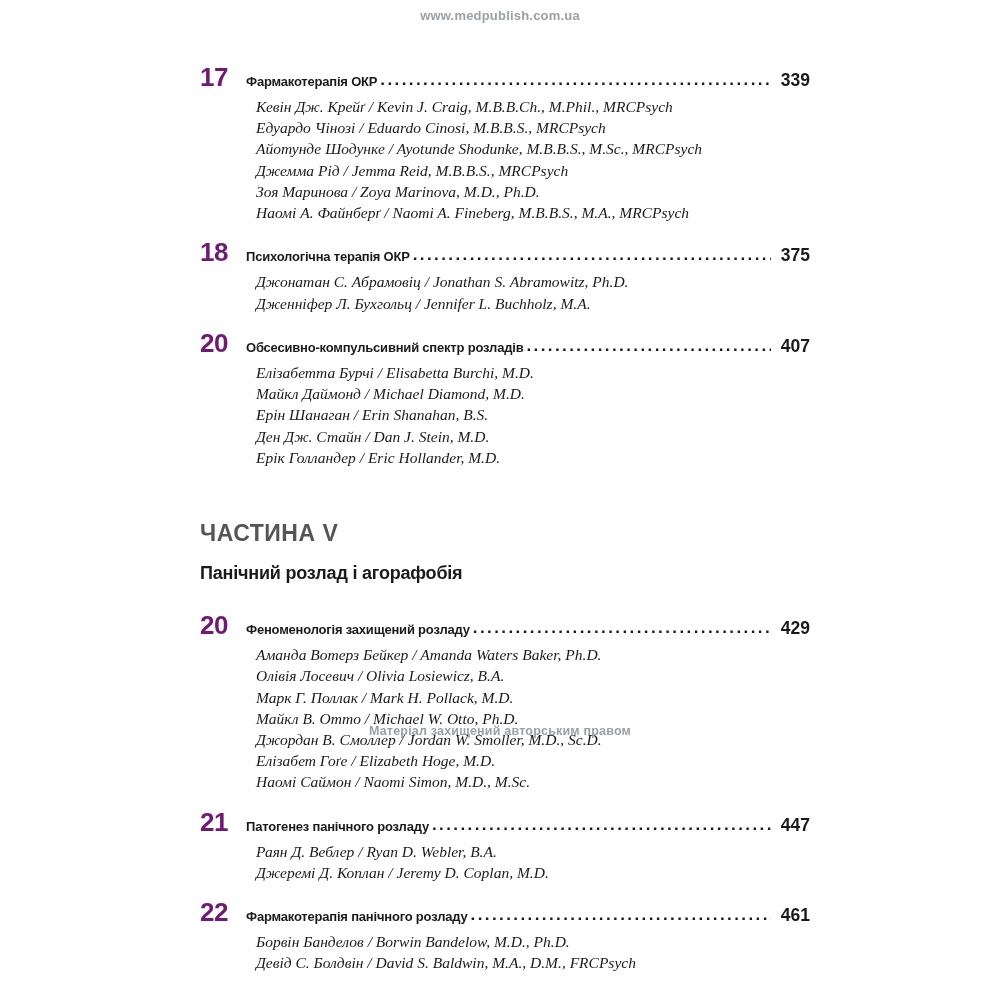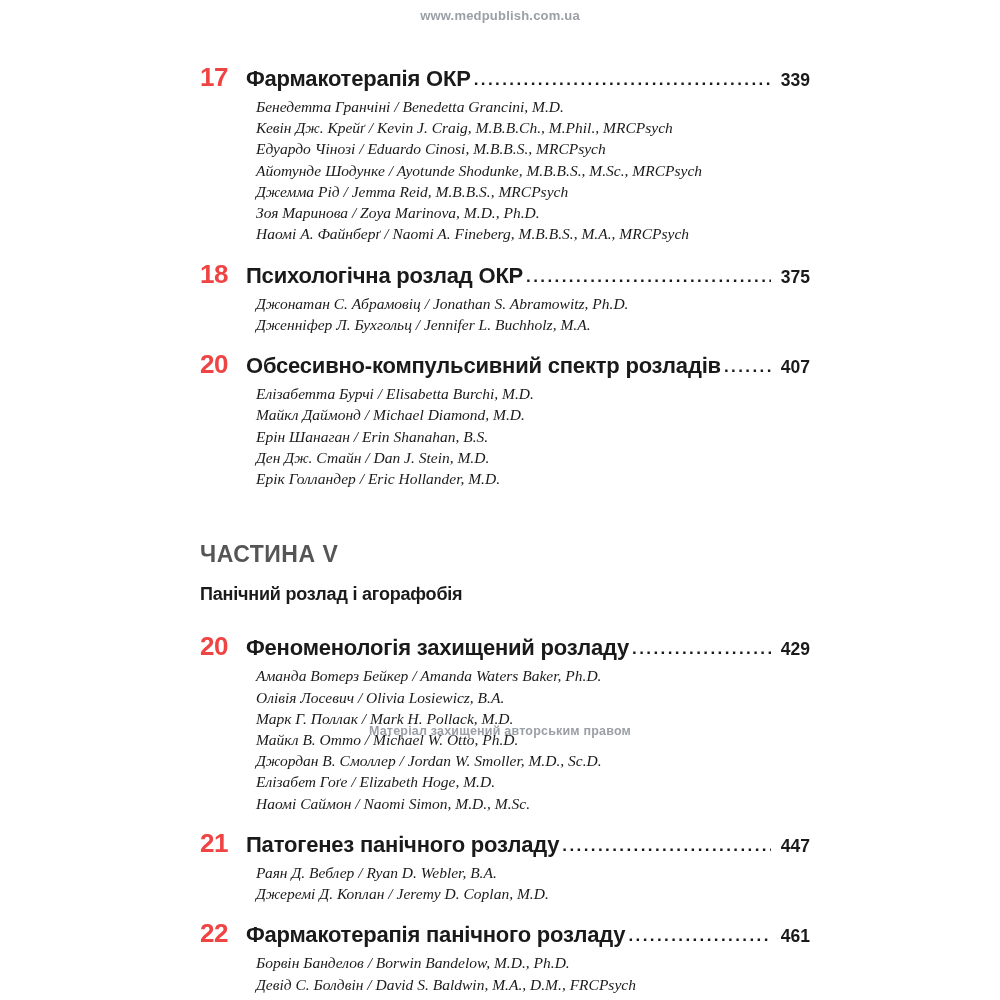--- a/index.html
+++ b/index.html
@@ -53,28 +53,28 @@
     margin-bottom: 2px;
   }
   .entry-head {
     display: flex;
     align-items: baseline;
     white-space: nowrap;
   }
   .chap-num {
     font-size: 26px;
     font-weight: bold;
-    color: #ef4444;
+    color: #701a75;
     width: 46px;
     flex: 0 0 46px;
     text-align: left;
     letter-spacing: -0.5px;
   }
   .chap-title {
-    font-size: 22px;
+    font-size: 13px;
     font-weight: bold;
     color: #1a1a1a;
     flex: 0 0 auto;
     letter-spacing: -0.2px;
   }
   .leader {
     flex: 1 1 auto;
     overflow: hidden;
     white-space: nowrap;
     margin: 0 5px 0 3px;
@@ -135,34 +135,33 @@
   <div class="toc">
 
     <div class="entry">
       <div class="entry-head">
         <span class="chap-num">17</span>
         <span class="chap-title">Фармакотерапія ОКР</span>
         <span class="leader">............................................................</span>
         <span class="page-num">339</span>
       </div>
       <div class="authors">
-        <div class="author">Бенедетта Гранчіні / Benedetta Grancini, M.D.</div>
         <div class="author">Кевін Дж. Крейґ / Kevin J. Craig, M.B.B.Ch., M.Phil., MRCPsych</div>
         <div class="author">Едуардо Чінозі / Eduardo Cinosi, M.B.B.S., MRCPsych</div>
         <div class="author">Айотунде Шодунке / Ayotunde Shodunke, M.B.B.S., M.Sc., MRCPsych</div>
         <div class="author">Джемма Рід / Jemma Reid, M.B.B.S., MRCPsych</div>
         <div class="author">Зоя Маринова / Zoya Marinova, M.D., Ph.D.</div>
         <div class="author">Наомі А. Файнберґ / Naomi A. Fineberg, M.B.B.S., M.A., MRCPsych</div>
       </div>
     </div>
 
     <div class="entry spaced">
       <div class="entry-head">
         <span class="chap-num">18</span>
-        <span class="chap-title">Психологічна розлад ОКР</span>
+        <span class="chap-title">Психологічна терапія ОКР</span>
         <span class="leader">............................................................</span>
         <span class="page-num">375</span>
       </div>
       <div class="authors">
         <div class="author">Джонатан С. Абрамовіц / Jonathan S. Abramowitz, Ph.D.</div>
         <div class="author">Дженніфер Л. Бухгольц / Jennifer L. Buchholz, M.A.</div>
       </div>
     </div>
 
     <div class="entry spaced">

